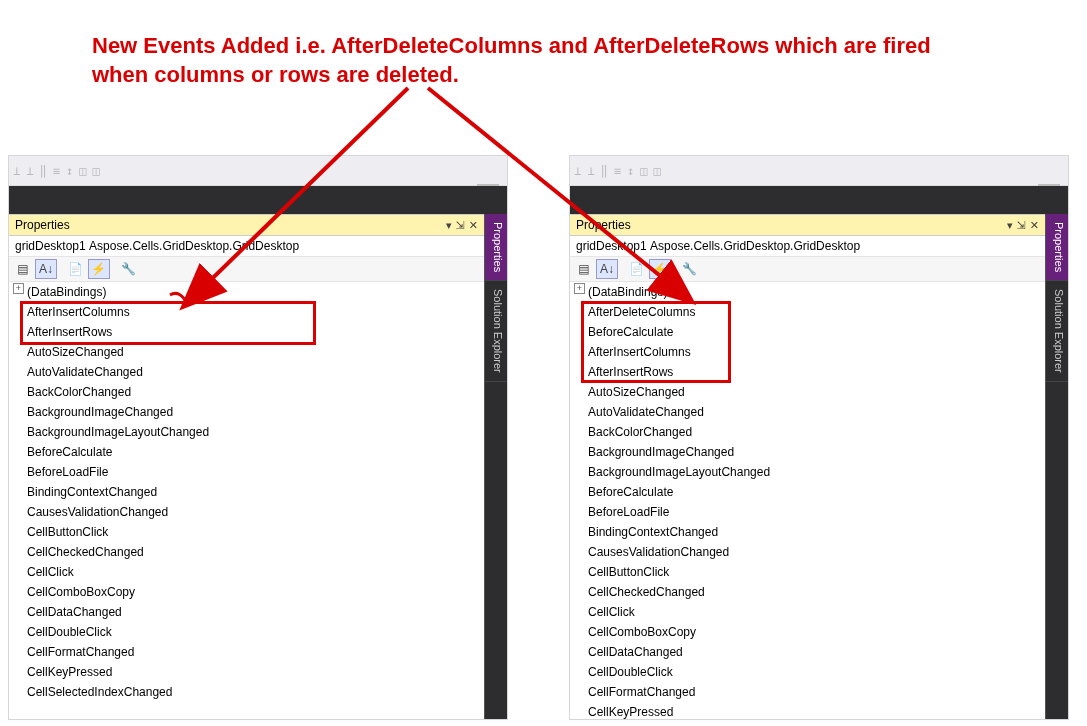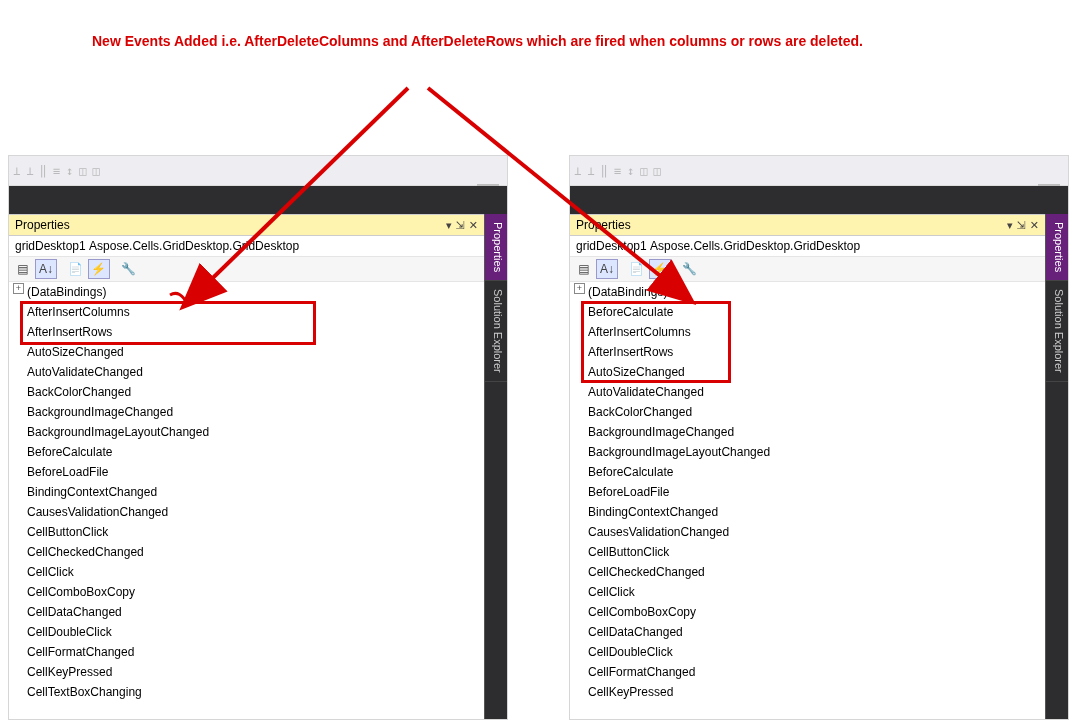--- a/index.html
+++ b/index.html
@@ -11,21 +11,21 @@
     position: relative;
     overflow: hidden;
   }
 
   .annotation {
     position: absolute;
     top: 32px;
     left: 92px;
     color: #d80000;
     font-weight: bold;
-    font-size: 14px;
+    font-size: 22px;
     line-height: 1.3;
     width: 900px;
   }
 
   .arrow-svg {
     position: absolute;
     top: 0; left: 0;
     width: 1087px; height: 726px;
     pointer-events: none;
     z-index: 50;
@@ -257,21 +257,21 @@
         <div class="prop-row">BindingContextChanged</div>
         <div class="prop-row">CausesValidationChanged</div>
         <div class="prop-row">CellButtonClick</div>
         <div class="prop-row">CellCheckedChanged</div>
         <div class="prop-row">CellClick</div>
         <div class="prop-row">CellComboBoxCopy</div>
         <div class="prop-row">CellDataChanged</div>
         <div class="prop-row">CellDoubleClick</div>
         <div class="prop-row">CellFormatChanged</div>
         <div class="prop-row">CellKeyPressed</div>
-        <div class="prop-row">CellTextBoxChanging</div>
+        <div class="prop-row">CellSelectedIndexChanged</div>
 
       </div>
     </div>
     <div class="side-tabs">
       <div class="side-tab active">Properties</div>
       <div class="side-tab">Solution Explorer</div>
     </div>
   </div>
 </div>
 
@@ -316,20 +316,21 @@
         <div style="width:6px"></div>
         <div class="props-toolbar-btn">
             <span class="wrench">🔧</span>
           </div>
       </div>
       <div class="props-list">
         <div class="prop-row group">
           <span class="expander">+</span>
           <span>(DataBindings)</span>
         </div>
+        <div class="prop-row">AfterDeleteColumns</div>
         <div class="prop-row">BeforeCalculate</div>
         <div class="prop-row">AfterInsertColumns</div>
         <div class="prop-row">AfterInsertRows</div>
         <div class="prop-row">AutoSizeChanged</div>
         <div class="prop-row">AutoValidateChanged</div>
         <div class="prop-row">BackColorChanged</div>
         <div class="prop-row">BackgroundImageChanged</div>
         <div class="prop-row">BackgroundImageLayoutChanged</div>
         <div class="prop-row">BeforeCalculate</div>
         <div class="prop-row">BeforeLoadFile</div>

